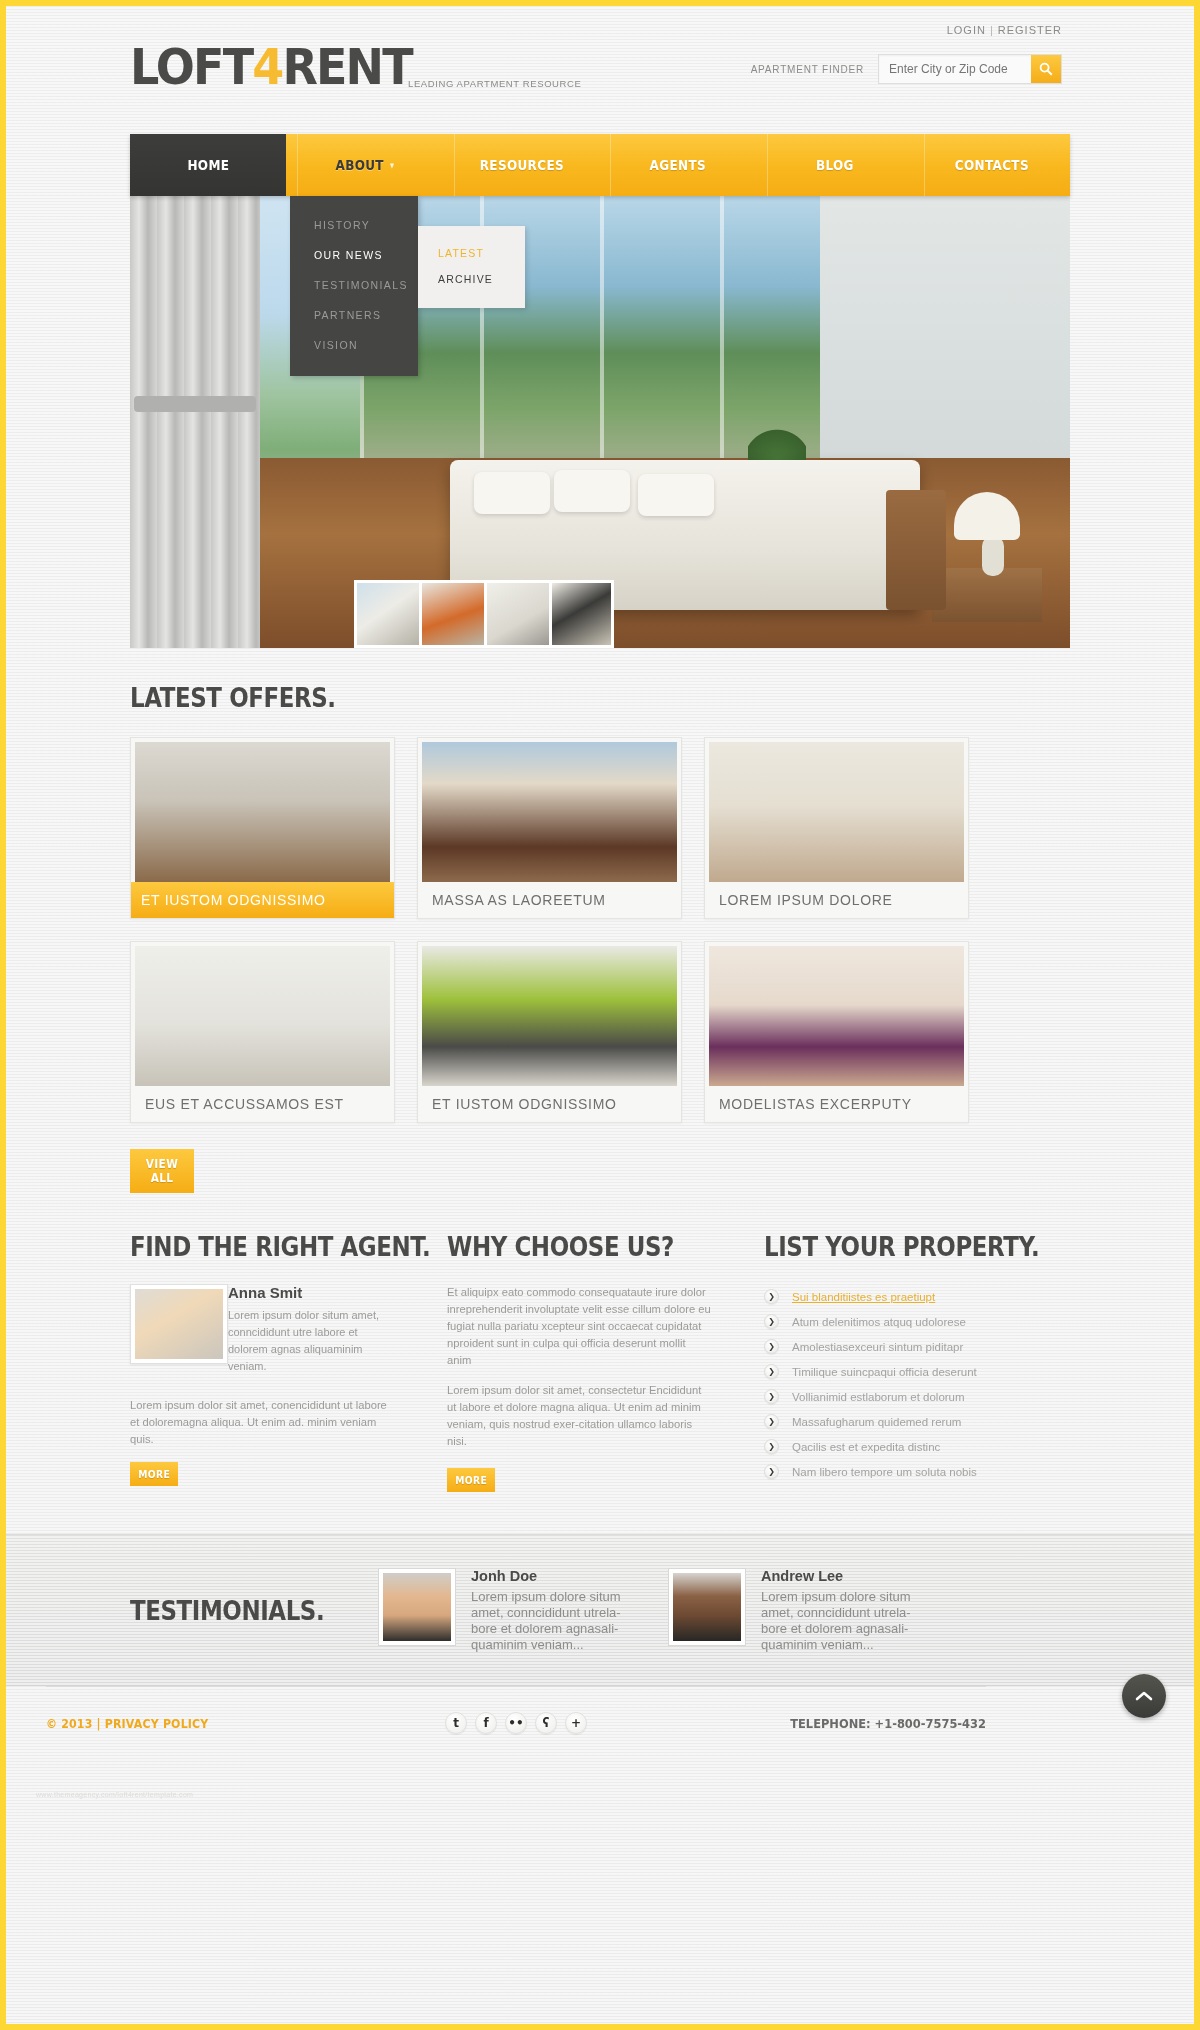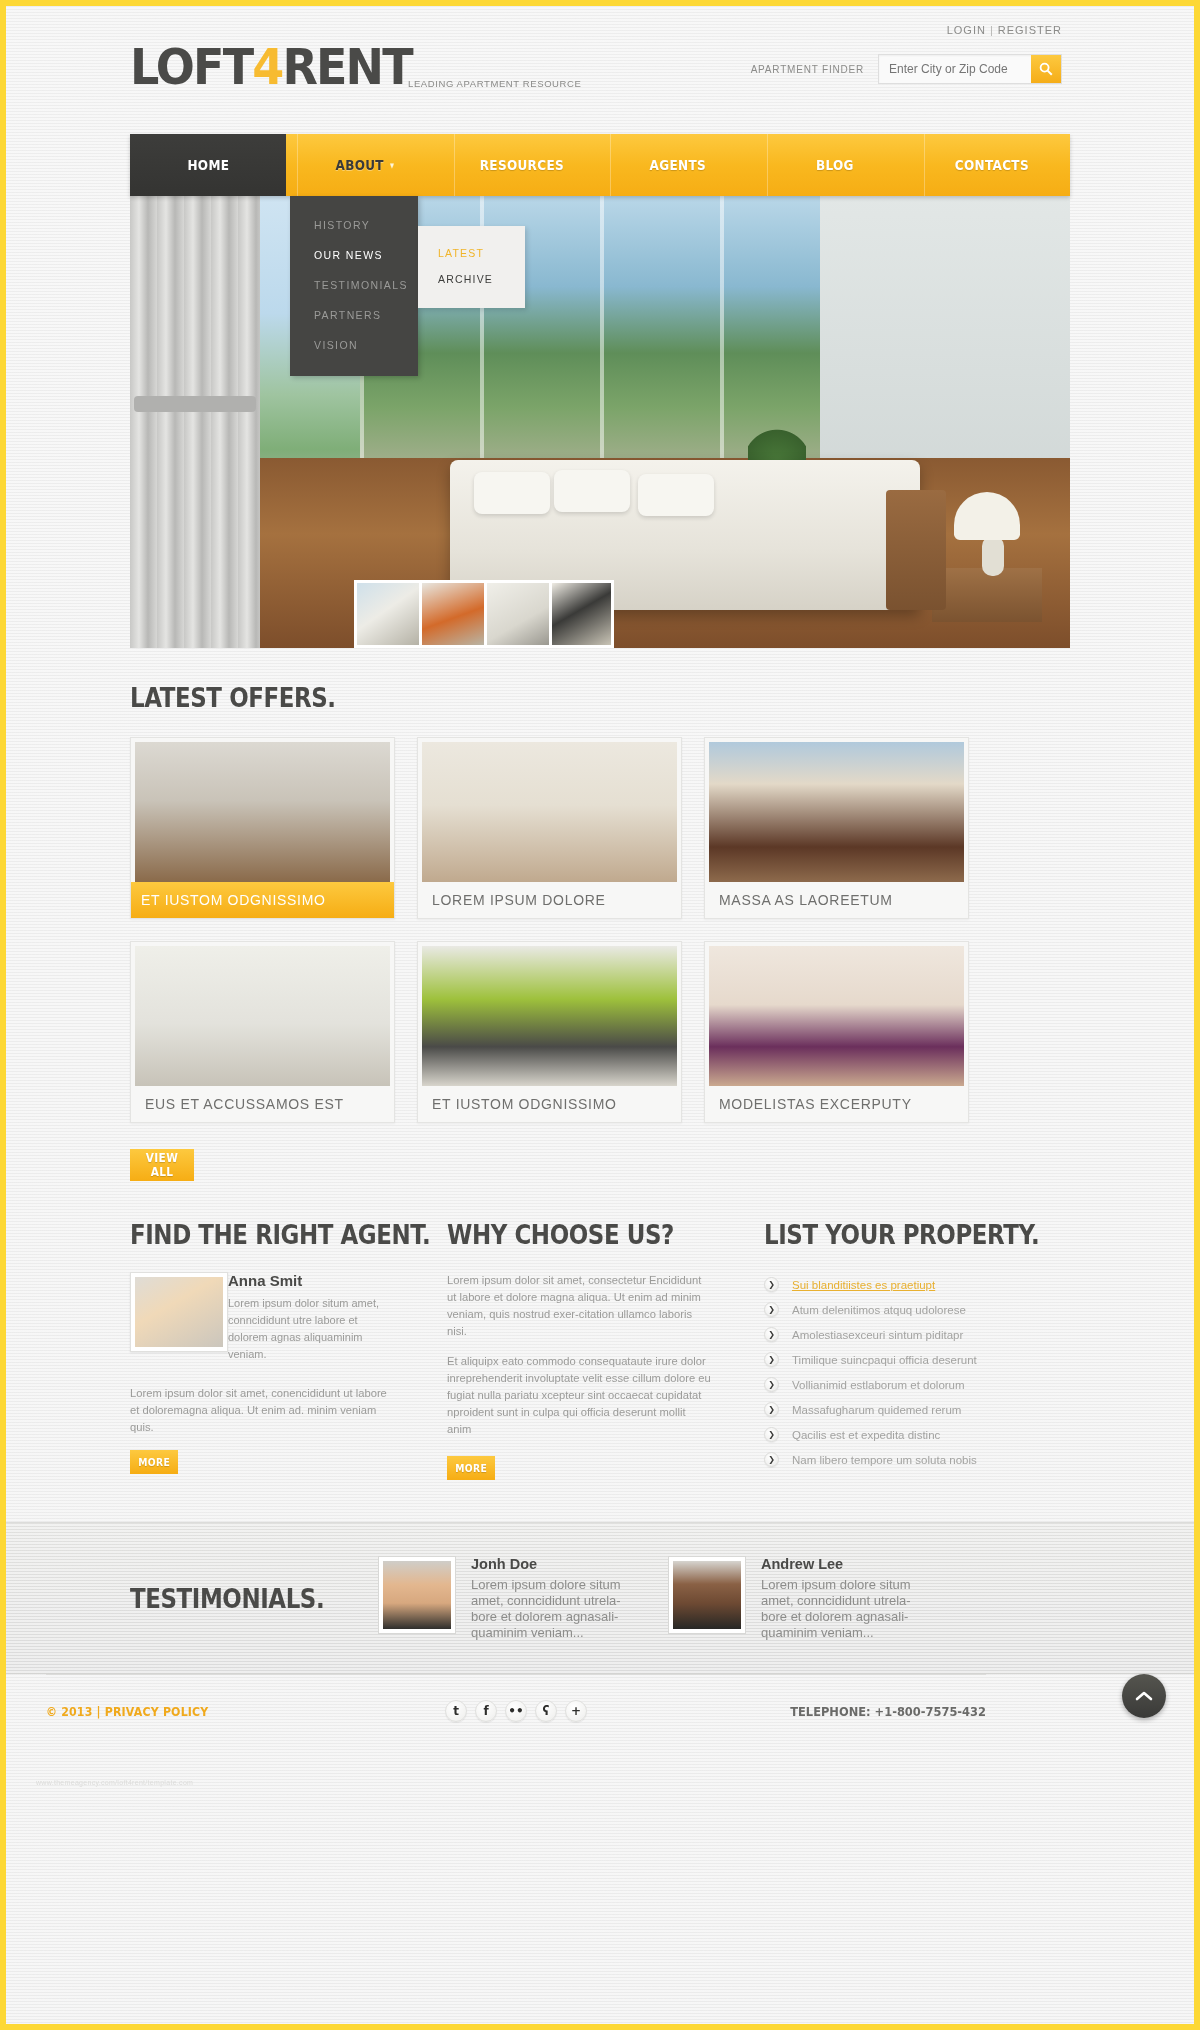--- a/index.html
+++ b/index.html
@@ -189,21 +189,21 @@
   .i6 { background: linear-gradient(to bottom,#efe7de 0%,#e6d9cc 42%,#6b2f5c 72%,#caa98f 100%); }
 
   .btn {
     display: inline-flex; align-items: center; justify-content: center;
     background: linear-gradient(to bottom,#fdc93f 0%,#f6ad14 100%);
     color: #ffffff; font-family: "DejaVu Sans", sans-serif; font-weight: bold;
     font-size: 12px; letter-spacing: 0.4px; border: 0; cursor: pointer;
     text-shadow: 0 1px 1px rgba(0,0,0,0.18);
   }
   .btn span { display:block; transform: scaleX(0.88); }
-  .btn-viewall { width: 64px; height: 32px; margin-top: 26px; }
+  .btn-viewall { width: 64px; height: 44px; margin-top: 26px; }
   .btn-more { width: 48px; height: 24px; font-size: 10.5px; margin-top: 18px; }
 
   
   .cols { display: flex; gap: 52px; margin-top: 38px; }
   .col { width: 265px; }
   .col.wide { width: 265px; }
   .agent-row { display: flex; margin-top: 22px; }
   .agent-photo {
     width: 98px; height: 80px; background: #ffffff; padding: 4px;
     border: 1px solid #e0e0de; box-shadow: 0 1px 2px rgba(0,0,0,0.08); flex: none;
@@ -371,26 +371,26 @@
   </div>
 
   <div class="wrap offers">
     <div class="sec-title">LATEST OFFERS.</div>
     <div class="offers-grid">
       <div class="card">
         <div class="card-img i1"></div>
         <div class="card-cap hl">ET IUSTOM ODGNISSIMO</div>
       </div>
       <div class="card">
+        <div class="card-img i2"></div>
+        <div class="card-cap">MASSA AS LAOREETUM</div>
+      </div>
+      <div class="card">
         <div class="card-img i3"></div>
         <div class="card-cap">LOREM IPSUM DOLORE</div>
-      </div>
-      <div class="card">
-        <div class="card-img i2"></div>
-        <div class="card-cap">MASSA AS LAOREETUM</div>
       </div>
       <div class="card">
         <div class="card-img i4"></div>
         <div class="card-cap">EUS ET ACCUSSAMOS EST</div>
       </div>
       <div class="card">
         <div class="card-img i5"></div>
         <div class="card-cap">ET IUSTOM ODGNISSIMO</div>
       </div>
       <div class="card">
@@ -420,22 +420,22 @@
         <p class="p-body">Lorem ipsum dolor sit amet, conencididunt ut labore et doloremagna aliqua. Ut enim ad. minim veniam quis.</p>
       </div>
       <button class="btn btn-more agent-foot">
           <span>MORE</span>
         </button>
     </div>
 
     <div class="col wide">
       <div class="sec-title">WHY CHOOSE US?</div>
       <div class="col-text">
+        <p class="p-body">Et aliquipx eato commodo consequataute irure dolor inreprehenderit involuptate velit esse cillum dolore eu fugiat nulla pariatu xcepteur sint occaecat cupidatat nproident sunt in culpa qui officia deserunt mollit anim</p>
         <p class="p-body">Lorem ipsum dolor sit amet, consectetur Encididunt ut labore et dolore magna aliqua. Ut enim ad minim veniam, quis nostrud exer-citation ullamco laboris nisi.</p>
-        <p class="p-body">Et aliquipx eato commodo consequataute irure dolor inreprehenderit involuptate velit esse cillum dolore eu fugiat nulla pariatu xcepteur sint occaecat cupidatat nproident sunt in culpa qui officia deserunt mollit anim</p>
       </div>
       <button class="btn btn-more">
           <span>MORE</span>
         </button>
     </div>
 
     <div class="col">
       <div class="sec-title">LIST YOUR PROPERTY.</div>
       <ul class="prop-list">
         <li>

